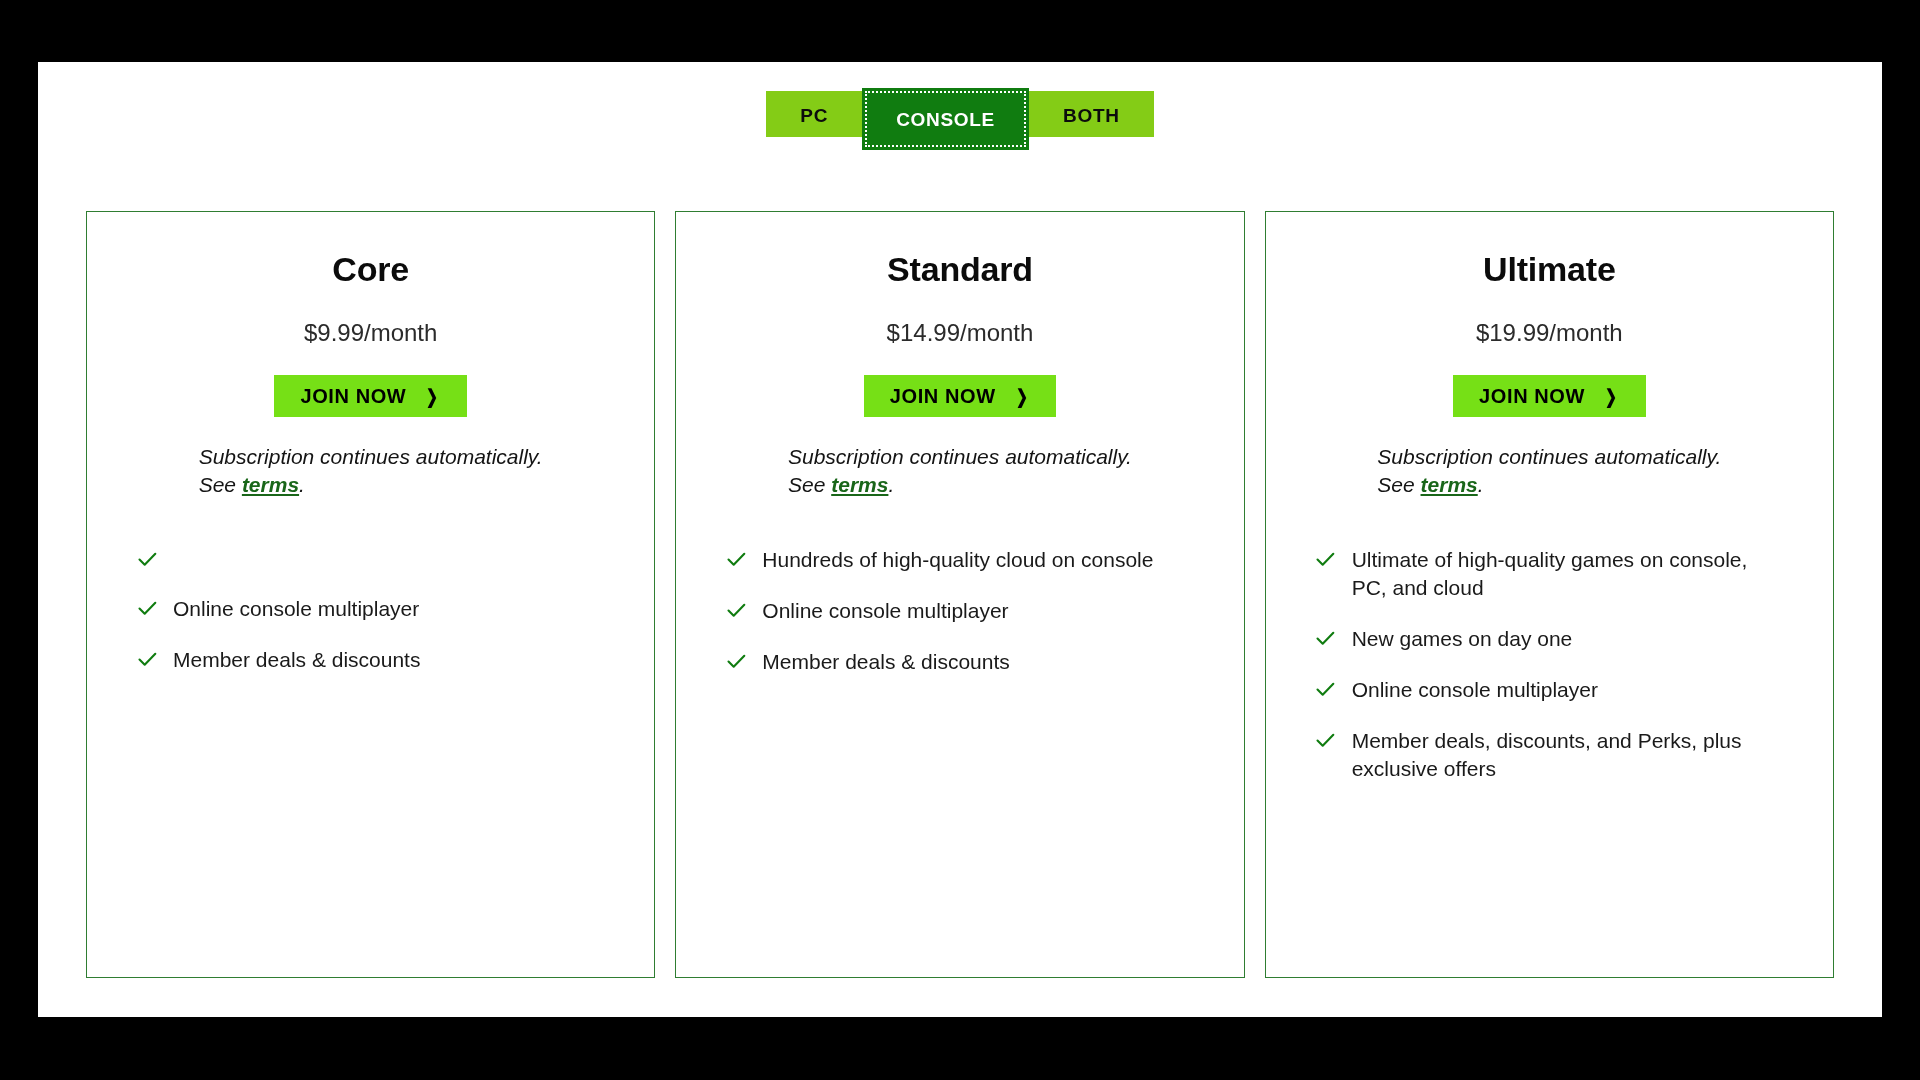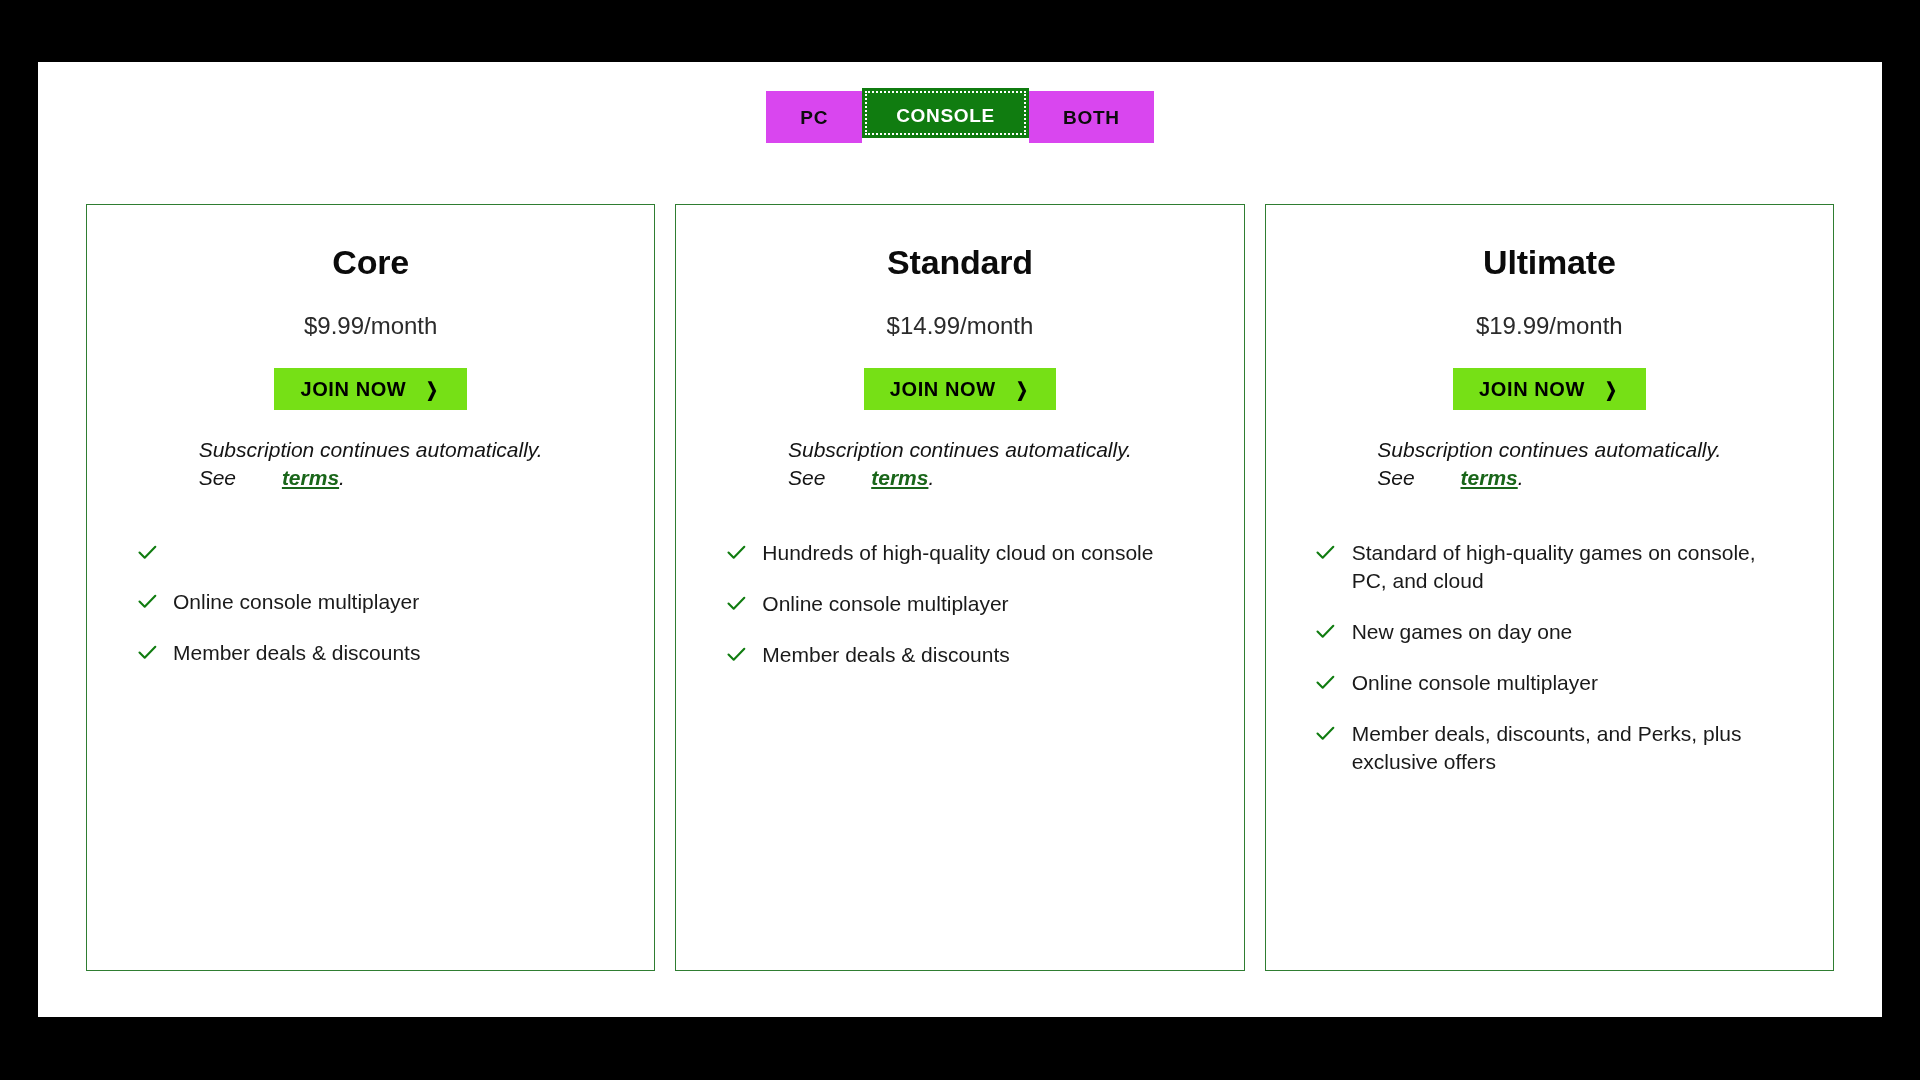--- a/index.html
+++ b/index.html
@@ -24,40 +24,40 @@
 
   
   .toggle-wrap {
     width: 100%;
     display: flex;
     justify-content: center;
     padding-top: 29px;
   }
   .toggle-group { display: flex; align-items: stretch; }
   .toggle-btn {
-    background: #d946ef;
+    background: #84cc16;
     border: none;
     color: #0c0c0c;
     font-family: "Liberation Sans", sans-serif;
     font-weight: 700;
     font-size: 19px;
     letter-spacing: 0.7px;
     padding: 0 34px;
-    height: 52px;
+    height: 46px;
     line-height: 49px;
     text-align: center;
     cursor: pointer;
     white-space: nowrap;
   }
   .toggle-btn.active {
     background: #107c10;
     color: #ffffff;
     outline: 2px dotted #ffffff;
     outline-offset: -5px;
-    height: 50px;
+    height: 62px;
     line-height: 55px;
     margin-top: -3px;
   }
 
   
   .cards {
     display: flex;
     justify-content: center;
     gap: 20px;
     padding: 61px 48px 8px 48px;
@@ -117,21 +117,20 @@
     line-height: 1.32;
     color: #141414;
     text-align: left;
     max-width: 420px;
   }
   .terms a {
     color: #196619;
     font-weight: 700;
     text-decoration: underline;
     font-style: italic;
-    margin-left: 40px;
   }
 
   .features {
     margin-top: 48px;
     width: 100%;
     list-style: none;
     padding-left: 14px;
   }
   .feature {
     display: flex;
@@ -256,21 +255,21 @@
           <span>Subscription continues automatically.</span><br>
           <span>See </span><a href="#">terms</a><span>.</span>
         </div>
         <ul class="features">
           <li class="feature">
             <span class="check">
               <svg width="19" height="15" viewBox="0 0 19 15">
                   <path d="M1.5 7.5 L6.7 12.7 L17.3 1.8" fill="none" stroke="#107C10" stroke-width="2.1" stroke-linecap="round" stroke-linejoin="round"></path>
                 </svg>
             </span>
-            <span class="ftext">Standard of high-quality games on console, PC, and cloud</span>
+            <span class="ftext">Ultimate of high-quality games on console, PC, and cloud</span>
           </li>
           <li class="feature">
             <span class="check">
               <svg width="19" height="15" viewBox="0 0 19 15">
                   <path d="M1.5 7.5 L6.7 12.7 L17.3 1.8" fill="none" stroke="#107C10" stroke-width="2.1" stroke-linecap="round" stroke-linejoin="round"></path>
                 </svg>
             </span>
             <span class="ftext">New games on day one</span>
           </li>
           <li class="feature">

